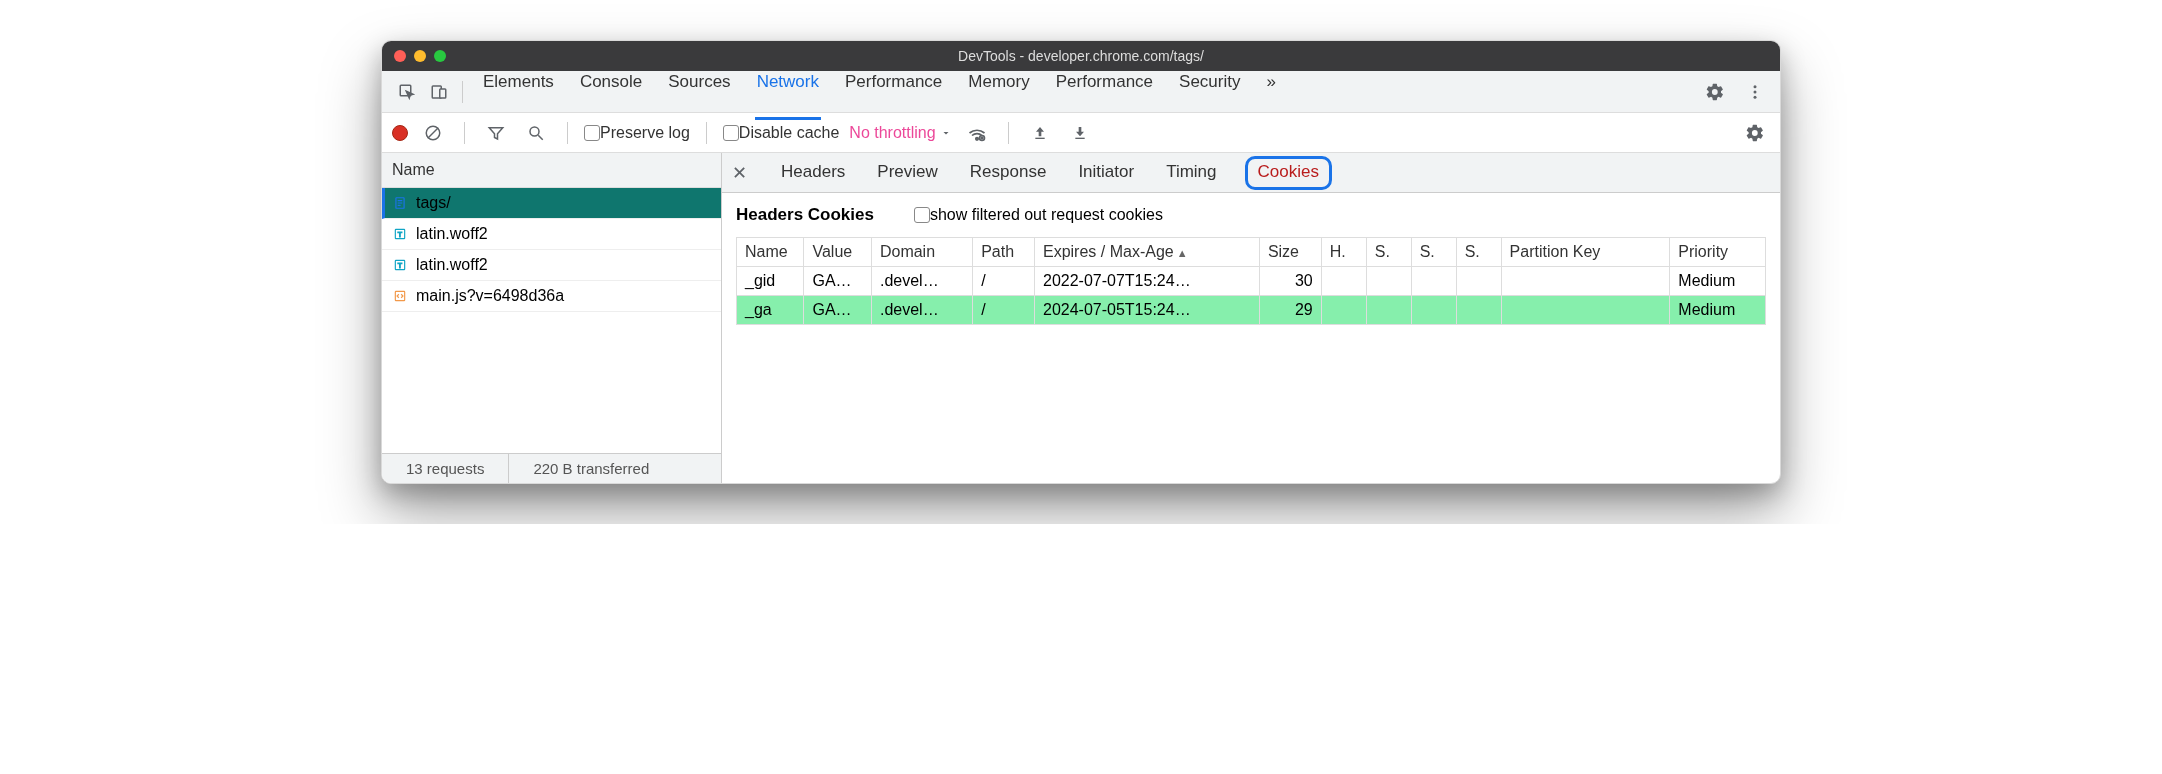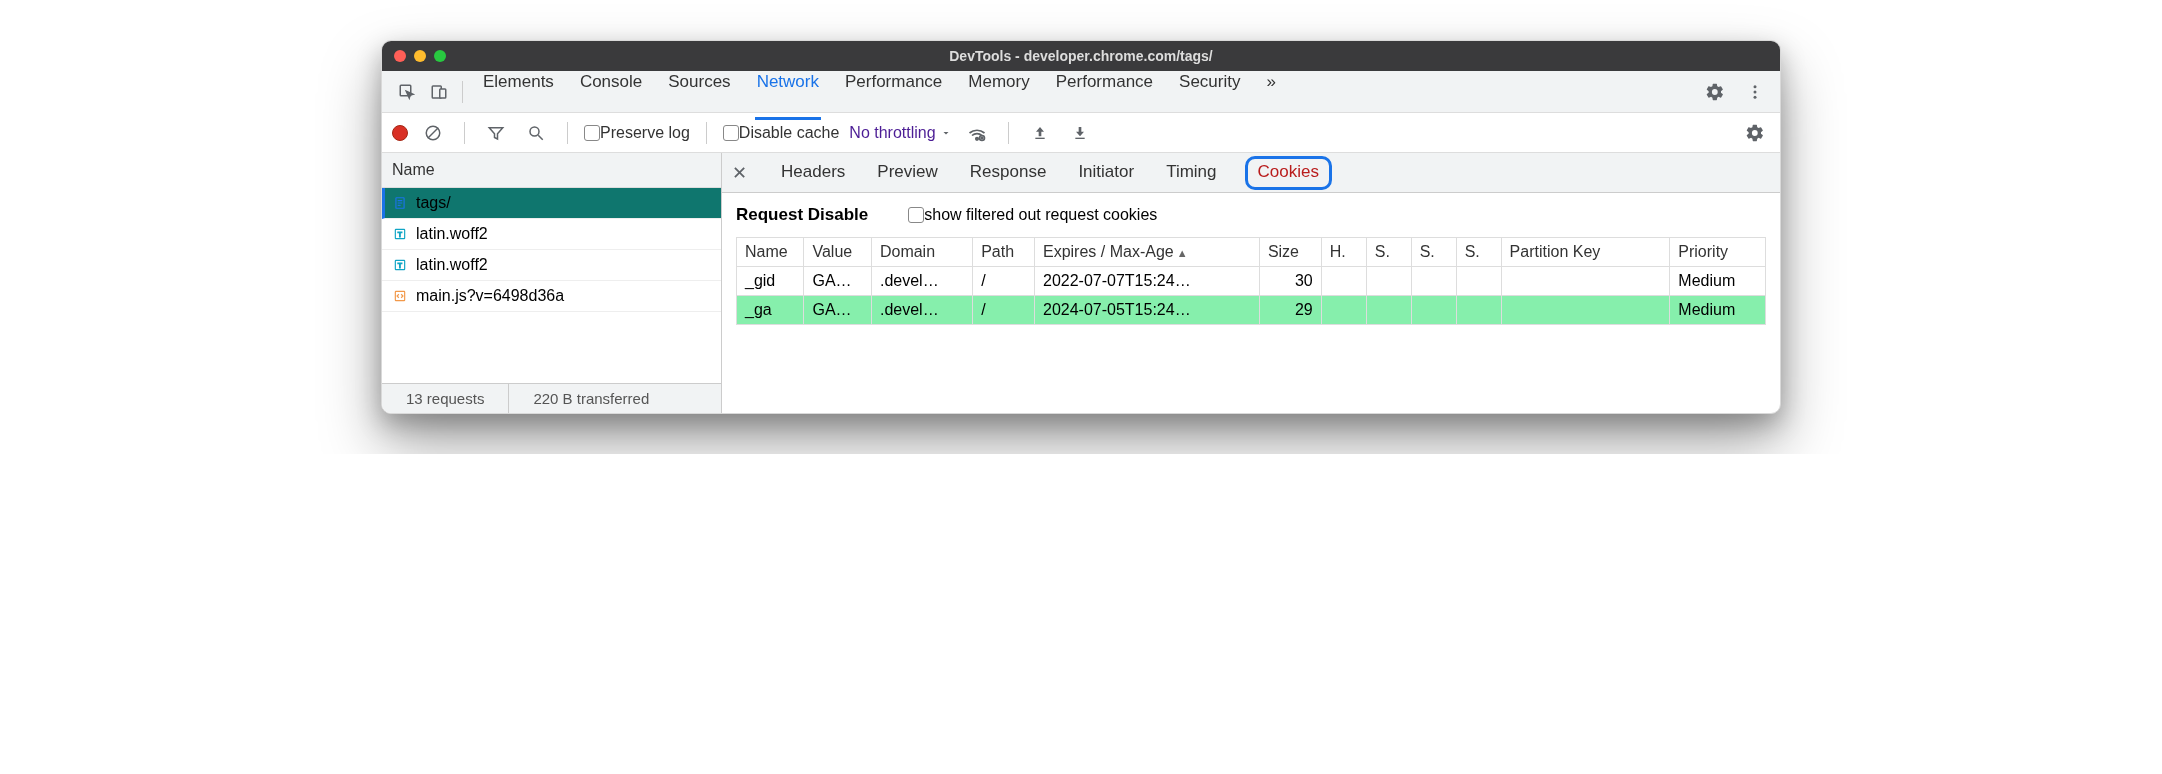--- a/index.html
+++ b/index.html
@@ -29,21 +29,21 @@
   .traffic { display: flex; gap: 8px; }
   .dot { width: 12px; height: 12px; border-radius: 50%; }
   .dot.red { background: #ff5f57; }
   .dot.yellow { background: #febc2e; }
   .dot.green { background: #28c840; }
   .title {
     position: absolute;
     left: 50%; transform: translateX(-50%);
     color: #ddd;
     font-size: 14px;
-    font-weight: 700;
+    font-weight: 400;
   }
   
   .toolbar-main {
     display: flex;
     align-items: center;
     height: 42px;
     border-bottom: 1px solid #ddd;
     background: #f1f3f4;
     padding: 0 10px;
     gap: 2px;
@@ -82,23 +82,23 @@
     display: inline-block;
   }
   .chk {
     width: 16px; height: 16px;
     border: 1.5px solid #888;
     border-radius: 3px;
     display: inline-block;
     vertical-align: middle;
   }
   .chk-label { display: inline-flex; align-items: center; }
-  .select-throttle { display: inline-flex; align-items: center; gap: 4px; color:#4c1d95;justify-content:center; }
+  .select-throttle { display: inline-flex; align-items: center; gap: 4px; color:#ec4899;justify-content:center; }
   
-  .content { display: flex; height: 260px; }
+  .content { display: flex; height: 330px; }
   .left-pane {
     width: 340px;
     border-right: 1px solid #ccc;
     display: flex;
     flex-direction: column;
   }
   .list-header {
     padding: 8px 10px;
     font-size: 16px;
     border-bottom: 1px solid #ddd;
@@ -353,21 +353,21 @@
         <span class="close-x">✕</span>
         <span class="detail-tab">Headers</span>
         <span class="detail-tab">Preview</span>
         <span class="detail-tab">Response</span>
         <span class="detail-tab">Initiator</span>
         <span class="detail-tab">Timing</span>
         <span class="detail-tab active">Cookies</span>
       </div>
       <div class="detail-body">
         <div class="section-row">
-          <span class="section-title">Request Disable</span>
+          <span class="section-title">Headers Cookies</span>
           <label class="chk-label">
             <span class="chk"></span>
             <span>show filtered out request cookies</span>
           </label>
         </div>
         <table class="cookies">
           <colgroup>
             <col class="c-name">
               <col class="c-val">
               <col class="c-dom">

